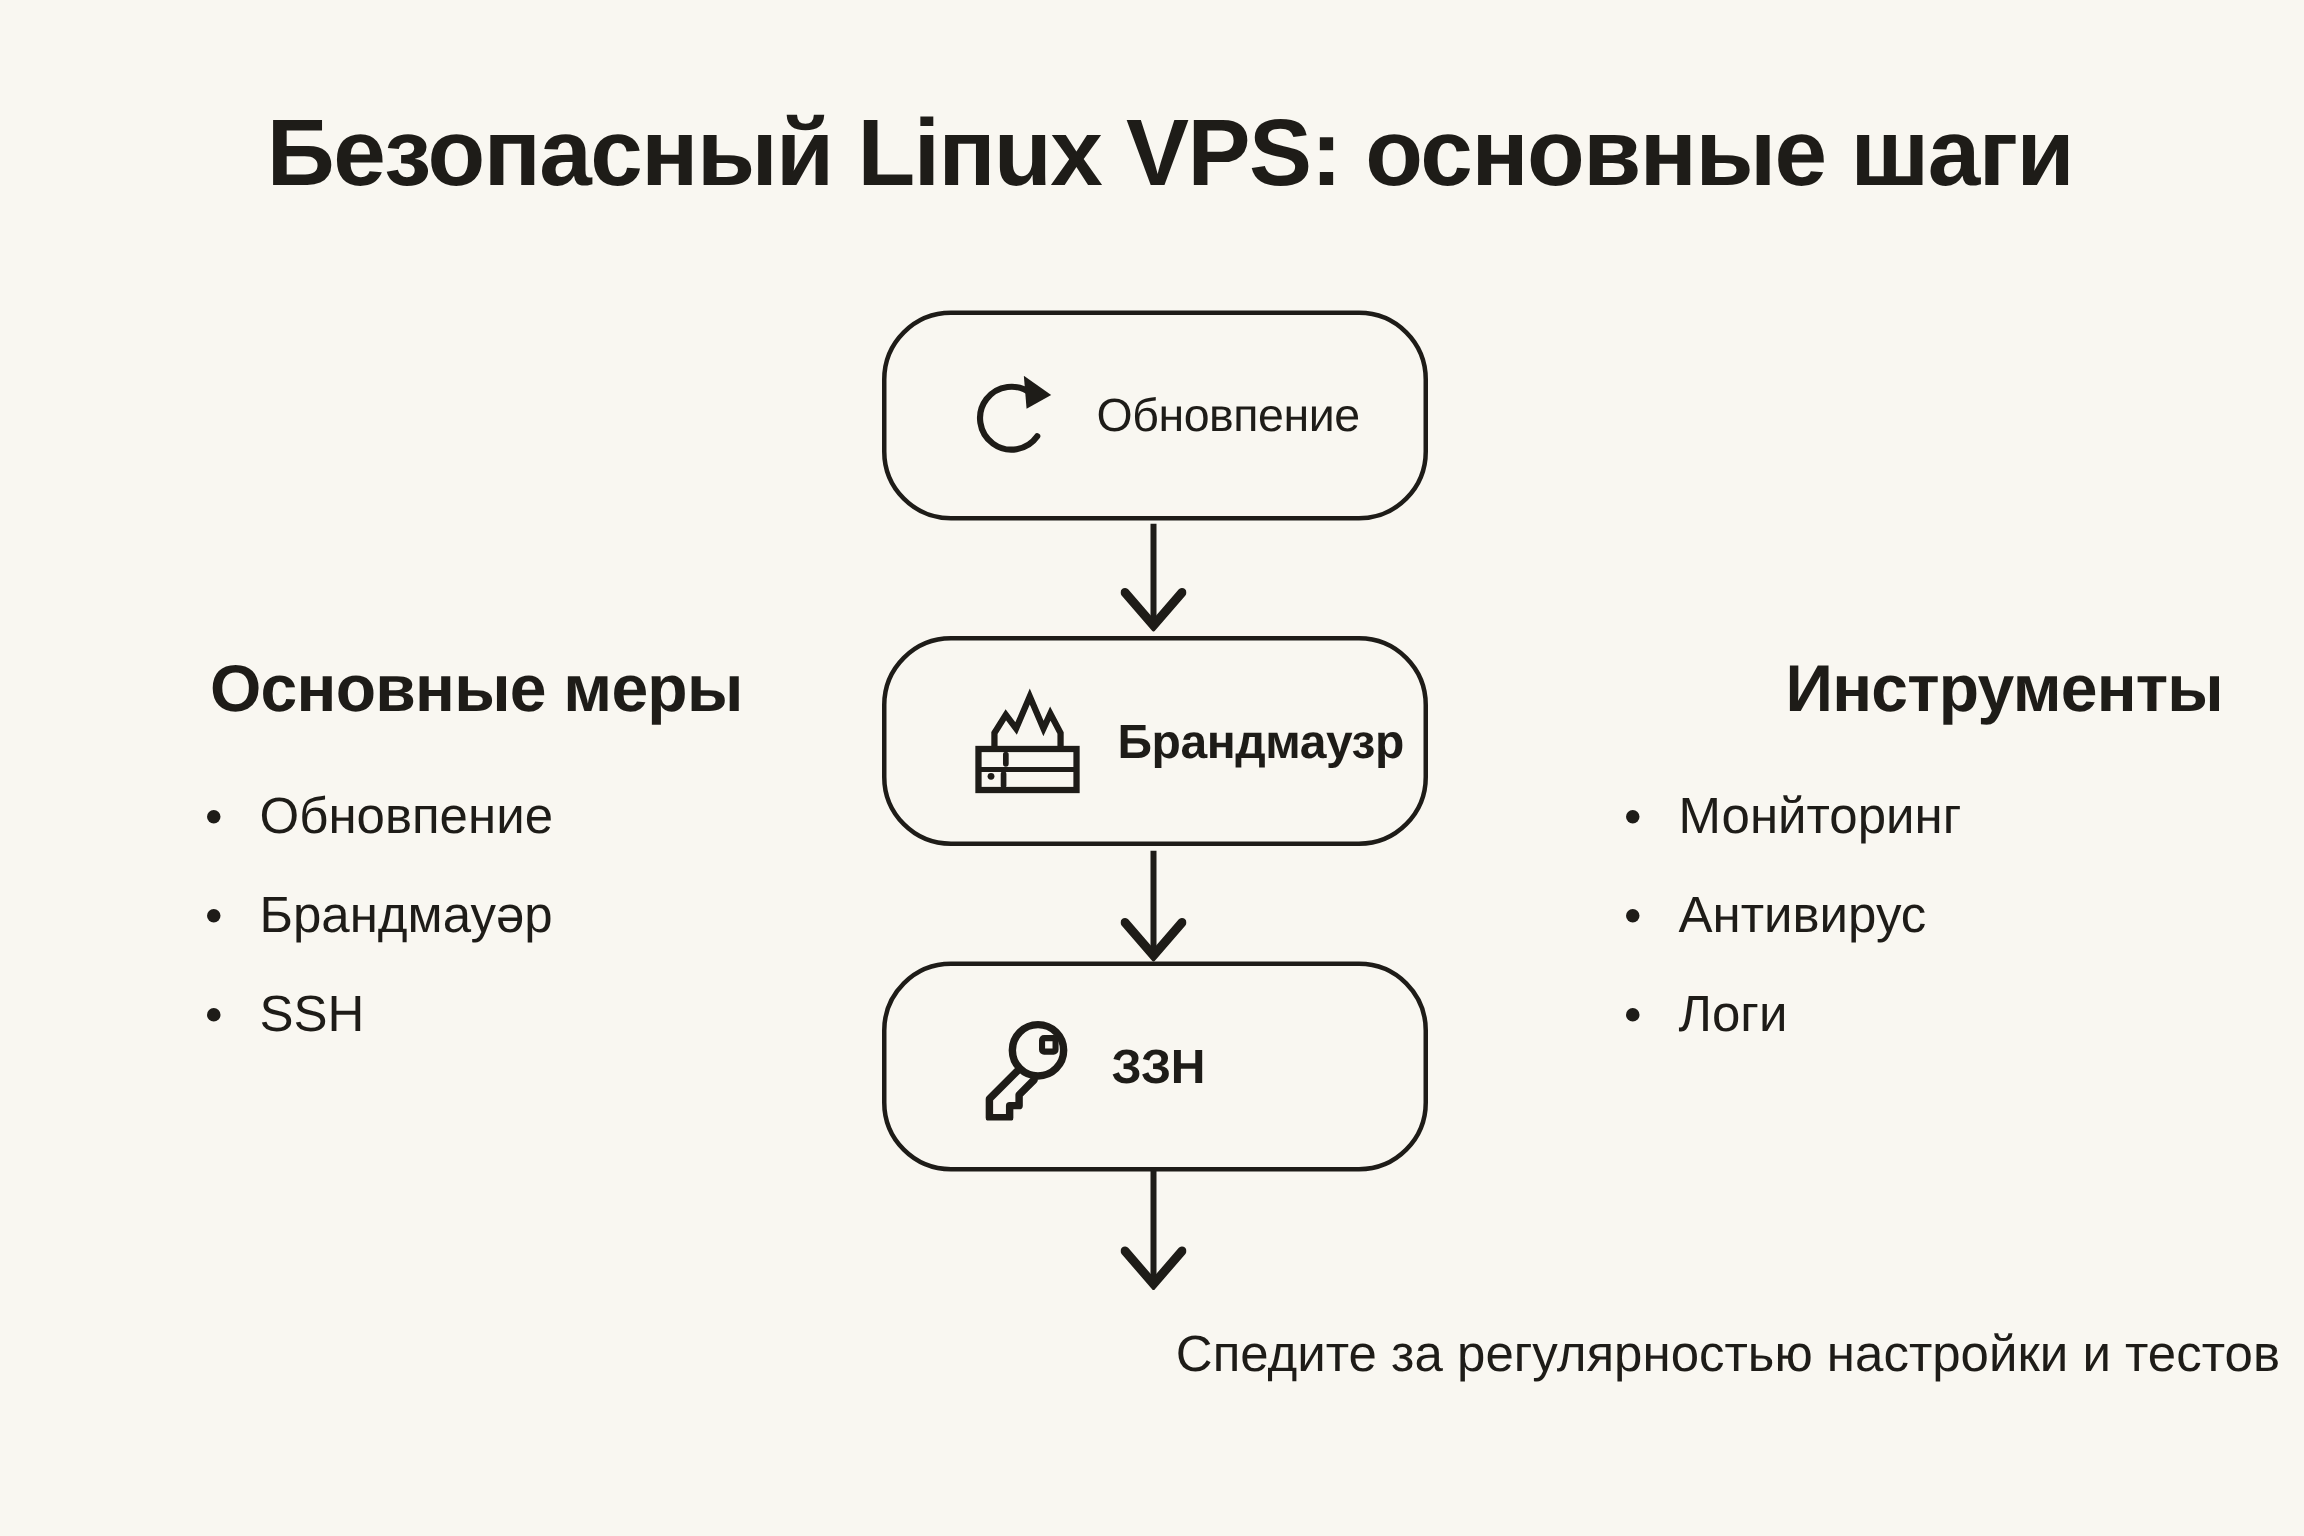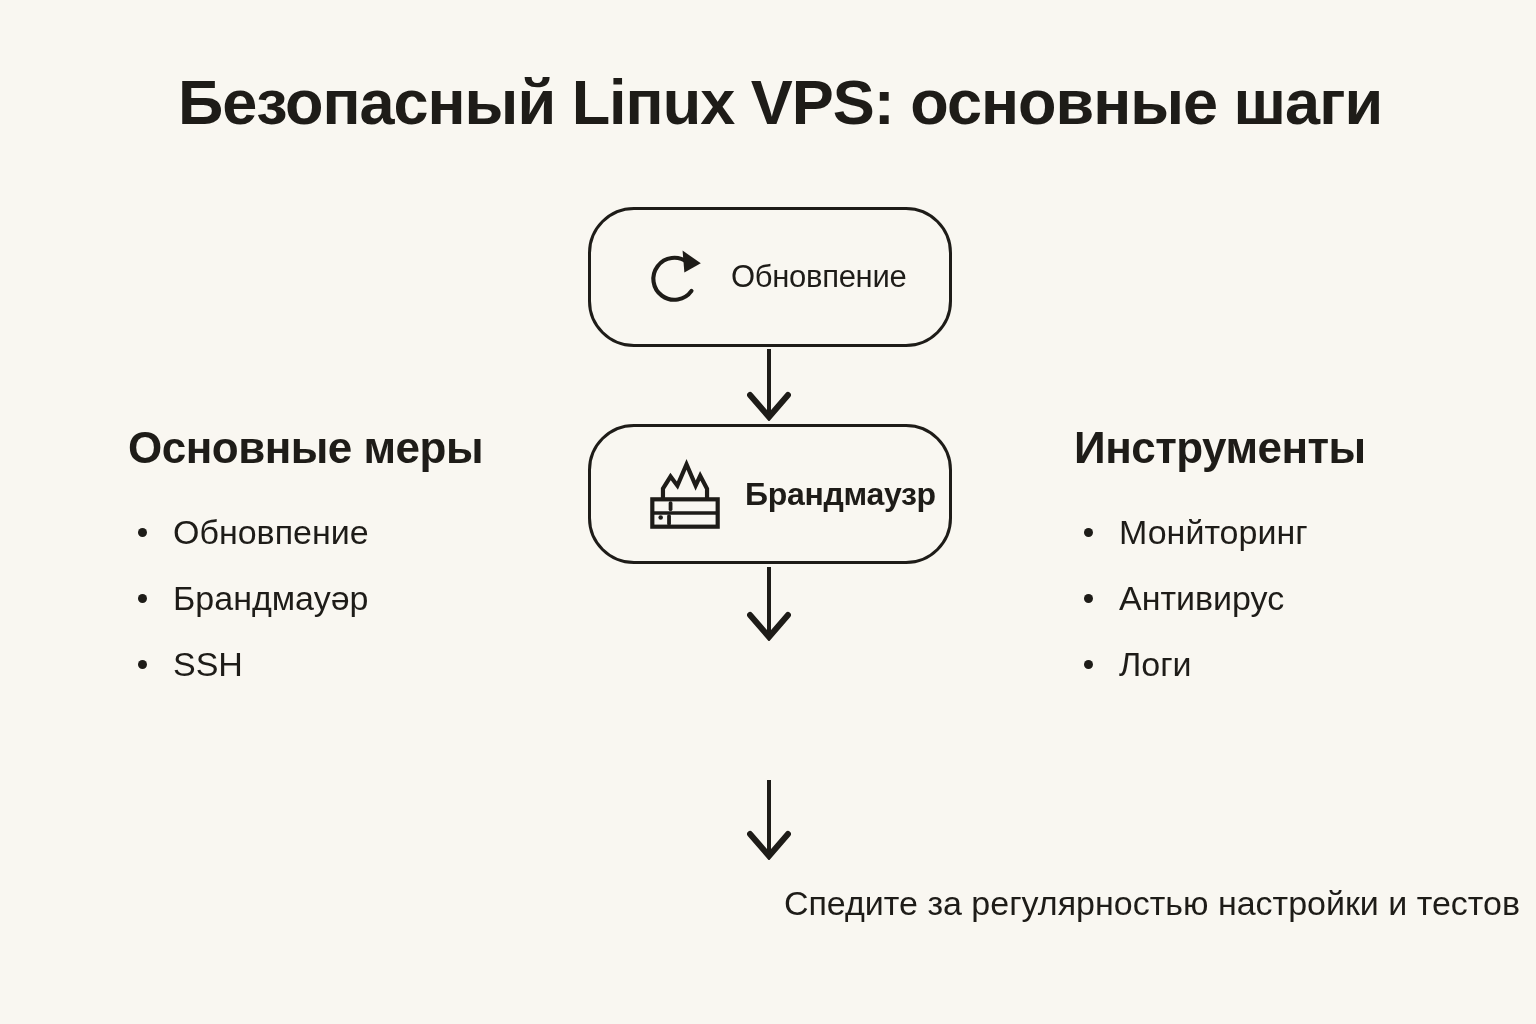--- a/index.html
+++ b/index.html
@@ -13,23 +13,23 @@
 
   .title{
     position:absolute;top:66px;left:0;width:100%;
     margin:0;text-align:center;
     font-size:63px;font-weight:700;letter-spacing:-1px;
   }
 
   
   .side{position:absolute;width:420px;}
   .side.left{left:128px;top:424px;}
-  .side.right{left:1074px;top:424px;}
+  .side.right{left:1074px;top:424px;text-align:right;}
   .side h2{
-    margin:0;font-size:44px;font-weight:600;line-height:48px;letter-spacing:-0.5px;
+    margin:12px;font-size:44px;font-weight:600;line-height:48px;letter-spacing:-0.5px;
   }
   .side ul{
     list-style:none;margin:42px 0 0 0;padding:0;
   }
   .side li{
     font-size:34px;font-weight:400;line-height:36px;margin:0 0 30px 0;
     padding-left:10px;display:flex;align-items:center;
   }
   .side li::before{
     content:"";width:9px;height:9px;border-radius:50%;
@@ -108,20 +108,28 @@
       <line x1="29" y1="79" x2="29" y2="89" stroke="#1e1c18" stroke-width="5" stroke-linecap="round"></line>
     </svg>
     <span class="label">Брандмаузр</span>
   </div>
 
   <svg class="arrow arrow2" viewBox="0 0 44 74" preserveAspectRatio="none">
     <line x1="22" y1="0" x2="22" y2="68" stroke="#1e1c18" stroke-width="4"></line>
     <polyline points="3,48 22,70 41,48" fill="none" stroke="#1e1c18" stroke-width="6" stroke-linecap="round" stroke-linejoin="miter"></polyline>
   </svg>
 
+  <div class="box box3">
+    <svg width="72" height="72" viewBox="0 0 80 80">
+      <path d="M 38 40 L 14 64 L 14 78 L 29 78 L 29 69 L 36 69 L 36 61 L 47 50" fill="none" stroke="#1e1c18" stroke-width="5.5" stroke-linejoin="round" stroke-linecap="round"></path>
+      <circle cx="50" cy="28" r="19" fill="#f9f7f1" stroke="#1e1c18" stroke-width="5.5"></circle>
+      <rect x="53" y="19" width="10" height="10" rx="1.5" fill="none" stroke="#1e1c18" stroke-width="4.5"></rect>
+    </svg>
+    <span class="label">ЗЗН</span>
+  </div>
 
   <svg class="arrow arrow3" viewBox="0 0 44 80" preserveAspectRatio="none">
     <line x1="22" y1="0" x2="22" y2="74" stroke="#1e1c18" stroke-width="4"></line>
     <polyline points="3,54 22,76 41,54" fill="none" stroke="#1e1c18" stroke-width="6" stroke-linecap="round" stroke-linejoin="miter"></polyline>
   </svg>
 
   <div class="caption">Спедите за регулярностью настройки и тестов</div>
 
 </div>
 

